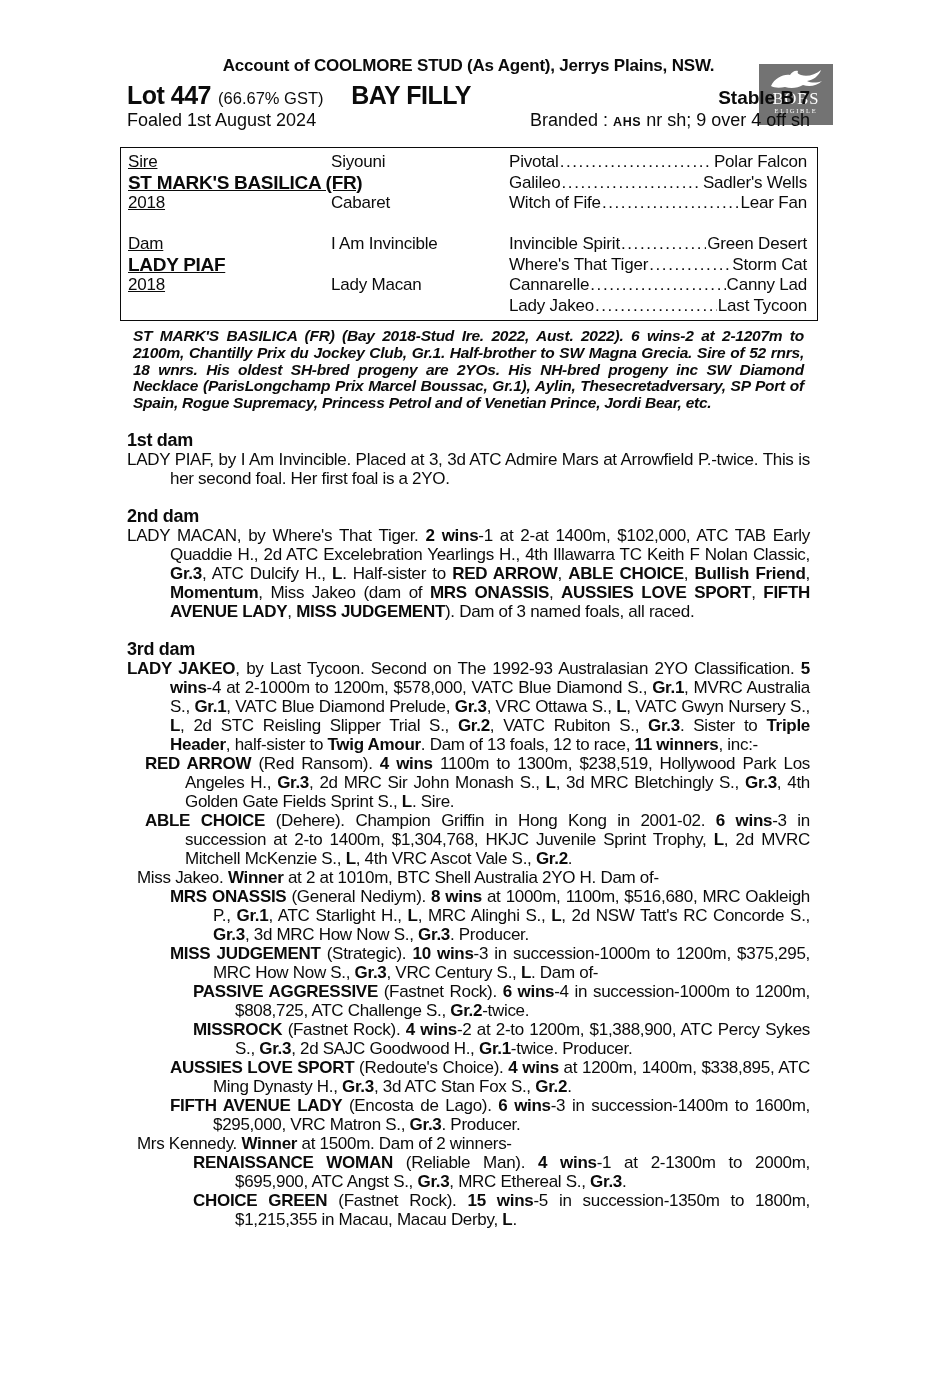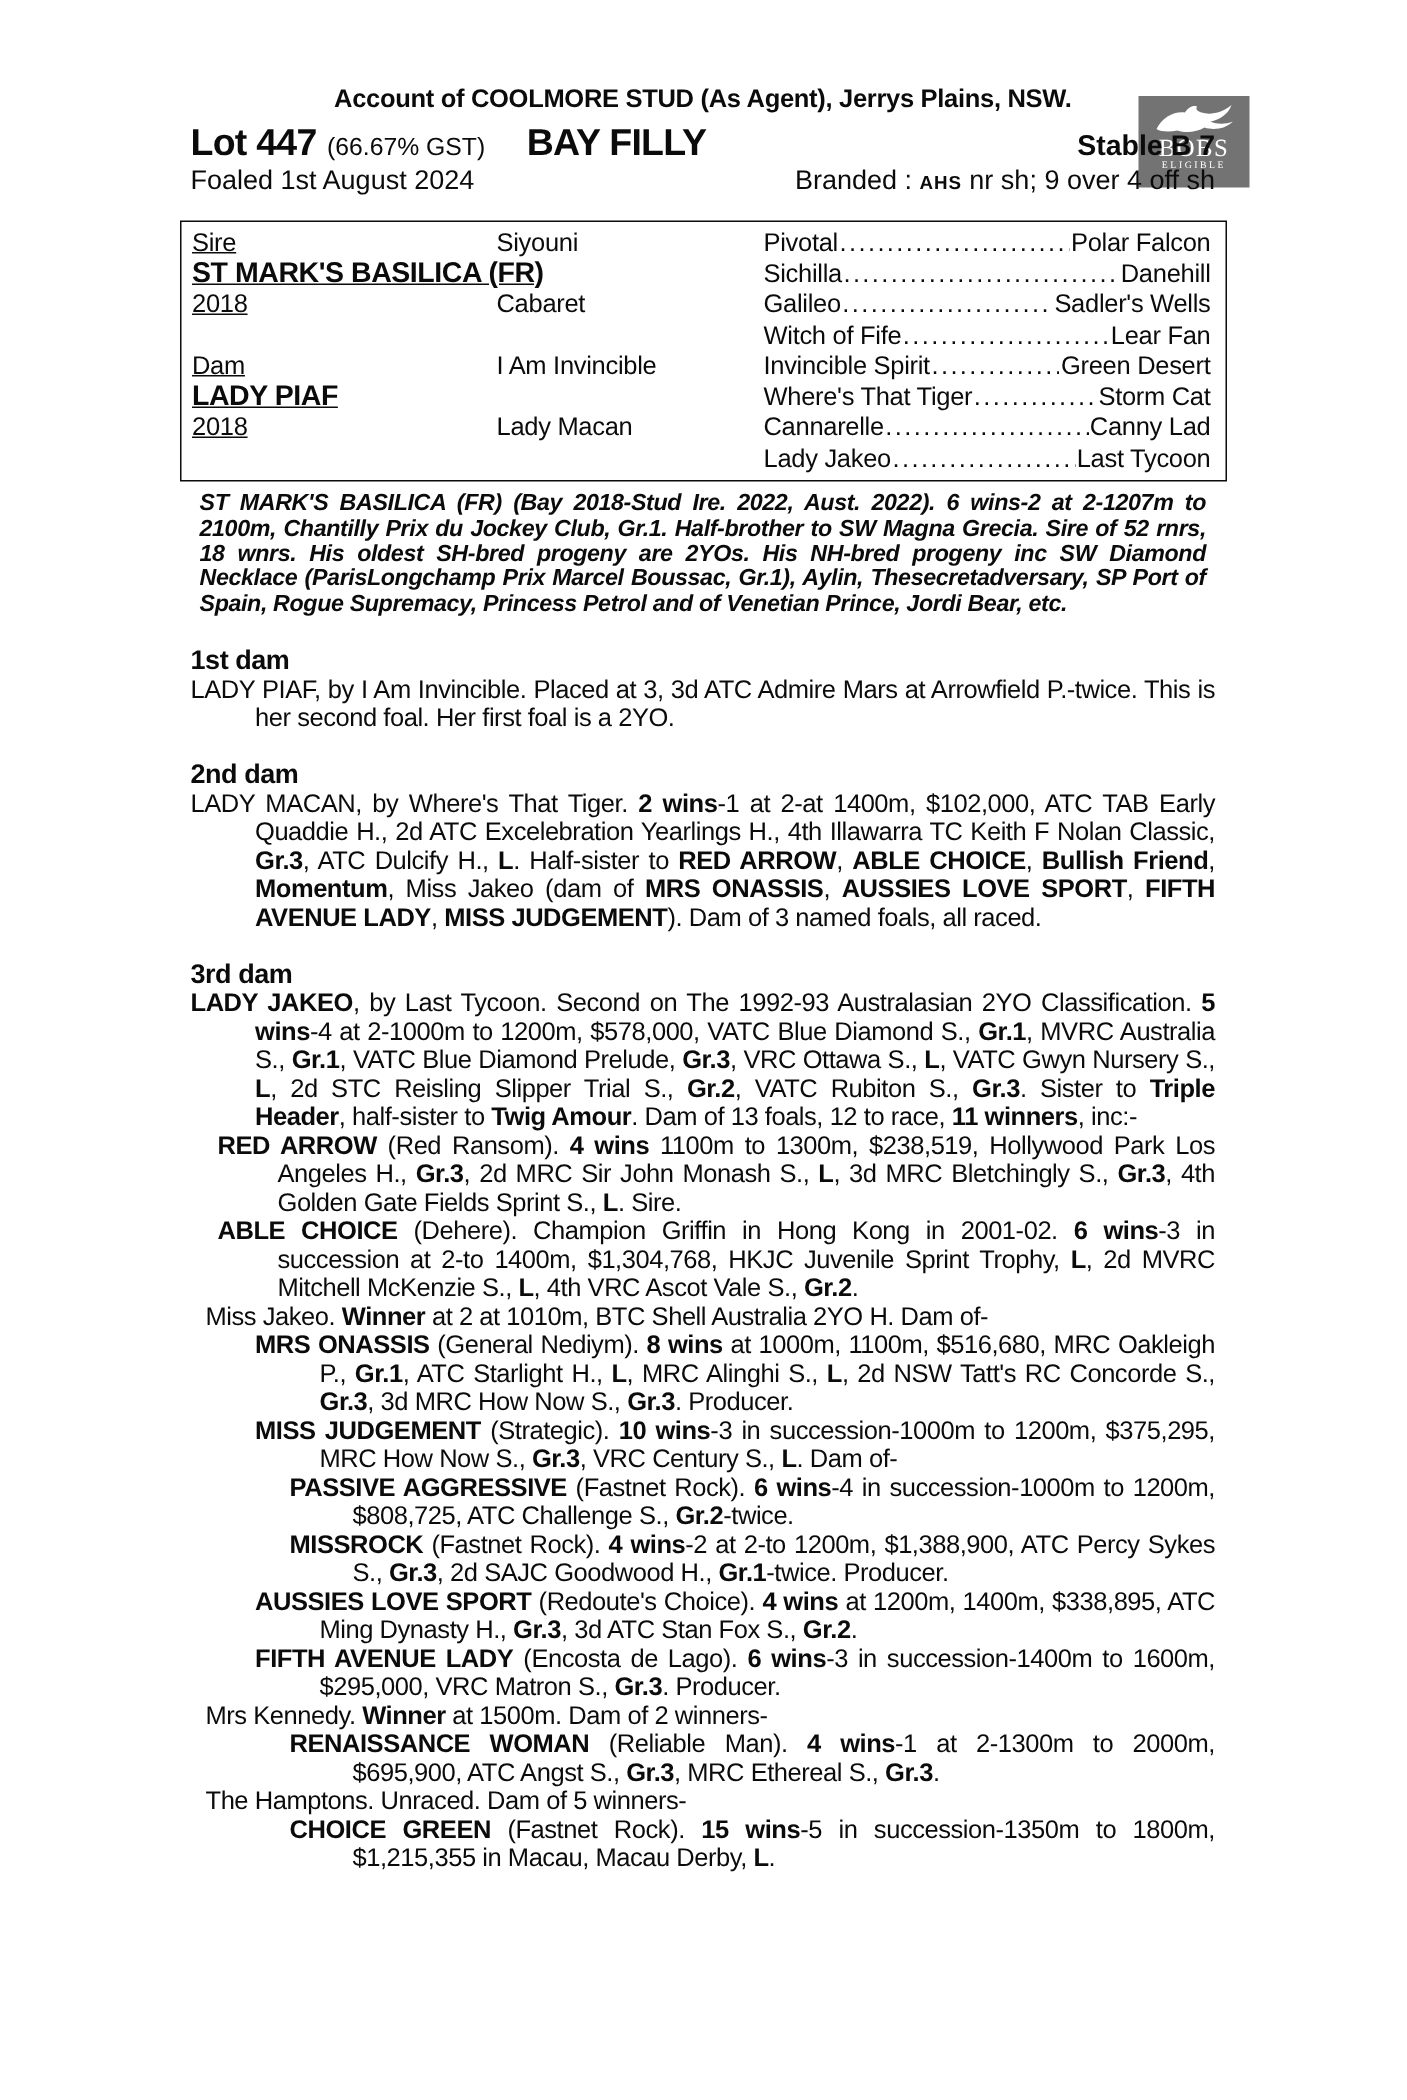--- a/index.html
+++ b/index.html
@@ -96,25 +96,20 @@
           <div class="pline">Cabaret</div>
           <div class="pline"></div>
         </div>
         <div class="c3">
             <div class="leader">
               <span class="lname">Pivotal</span>
               <span class="dots"></span>
               <span class="rname">Polar Falcon</span>
             </div>
             <div class="leader">
-              <span class="lname">Sichilla</span>
-              <span class="dots"></span>
-              <span class="rname">Danehill</span>
-            </div>
-            <div class="leader">
               <span class="lname">Galileo</span>
               <span class="dots"></span>
               <span class="rname">Sadler's Wells</span>
             </div>
             <div class="leader">
               <span class="lname">Witch of Fife</span>
               <span class="dots"></span>
               <span class="rname">Lear Fan</span>
             </div>
           </div>
@@ -175,19 +170,18 @@
           <p class="para ind1"><b>ABLE CHOICE</b><span> (Dehere). Champion Griffin in Hong Kong in 2001-02. </span><b>6 wins</b><span>-3 in succession at 2-to 1400m, $1,304,768, HKJC Juvenile Sprint Trophy, </span><b>L</b><span>, 2d MVRC Mitchell McKenzie S., </span><b>L</b><span>, 4th VRC Ascot Vale S., </span><b>Gr.2</b><span>.</span></p>
           <p class="para ind1p"><span>Miss Jakeo. </span><b>Winner</b><span> at 2 at 1010m, BTC Shell Australia 2YO H. Dam of-</span></p>
           <p class="para ind2"><b>MRS ONASSIS</b><span> (General Nediym). </span><b>8 wins</b><span> at 1000m, 1100m, $516,680, MRC Oakleigh P., </span><b>Gr.1</b><span>, ATC Starlight H., </span><b>L</b><span>, MRC Alinghi S., </span><b>L</b><span>, 2d NSW Tatt's RC Concorde S., </span><b>Gr.3</b><span>, 3d MRC How Now S., </span><b>Gr.3</b><span>. Producer.</span></p>
           <p class="para ind2"><b>MISS JUDGEMENT</b><span> (Strategic). </span><b>10 wins</b><span>-3 in succession-1000m to 1200m, $375,295, MRC How Now S., </span><b>Gr.3</b><span>, VRC Century S., </span><b>L</b><span>. Dam of-</span></p>
           <p class="para ind3"><b>PASSIVE AGGRESSIVE</b><span> (Fastnet Rock). </span><b>6 wins</b><span>-4 in succession-1000m to 1200m, $808,725, ATC Challenge S., </span><b>Gr.2</b><span>-twice.</span></p>
           <p class="para ind3"><b>MISSROCK</b><span> (Fastnet Rock). </span><b>4 wins</b><span>-2 at 2-to 1200m, $1,388,900, ATC Percy Sykes S., </span><b>Gr.3</b><span>, 2d SAJC Goodwood H., </span><b>Gr.1</b><span>-twice. Producer.</span></p>
           <p class="para ind2"><b>AUSSIES LOVE SPORT</b><span> (Redoute's Choice). </span><b>4 wins</b><span> at 1200m, 1400m, $338,895, ATC Ming Dynasty H., </span><b>Gr.3</b><span>, 3d ATC Stan Fox S., </span><b>Gr.2</b><span>.</span></p>
           <p class="para ind2"><b>FIFTH AVENUE LADY</b><span> (Encosta de Lago). </span><b>6 wins</b><span>-3 in succession-1400m to 1600m, $295,000, VRC Matron S., </span><b>Gr.3</b><span>. Producer.</span></p>
           <p class="para ind1p"><span>Mrs Kennedy. </span><b>Winner</b><span> at 1500m. Dam of 2 winners-</span></p>
           <p class="para ind3"><b>RENAISSANCE WOMAN</b><span> (Reliable Man). </span><b>4 wins</b><span>-1 at 2-1300m to 2000m, $695,900, ATC Angst S., </span><b>Gr.3</b><span>, MRC Ethereal S., </span><b>Gr.3</b><span>.</span></p>
-          <p class="para ind1p"><span>The Hamptons. Unraced. Dam of 5 winners-</span></p>
           <p class="para ind3"><b>CHOICE GREEN</b><span> (Fastnet Rock). </span><b>15 wins</b><span>-5 in succession-1350m to 1800m, $1,215,355 in Macau, Macau Derby, </span><b>L</b><span>.</span></p>
         </div>
       </div>
 
   </div>
 </div>
 
 </body></html>

